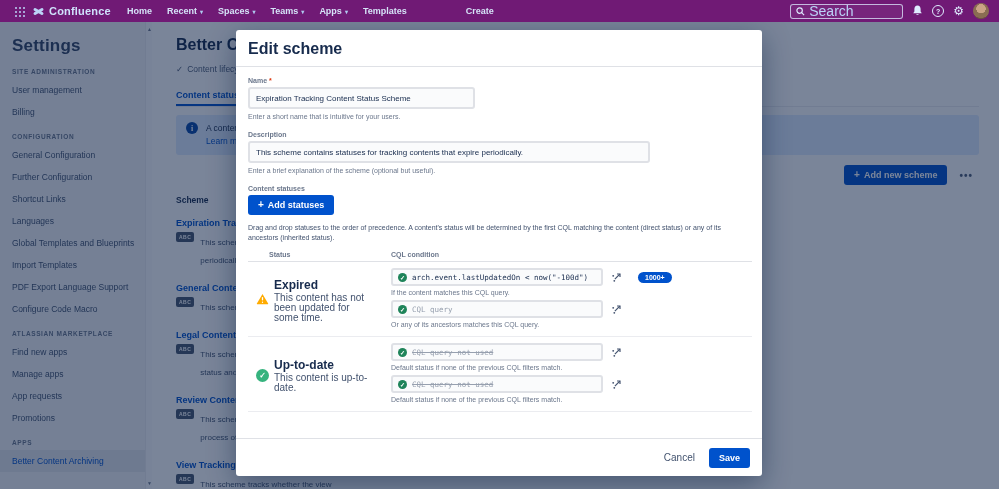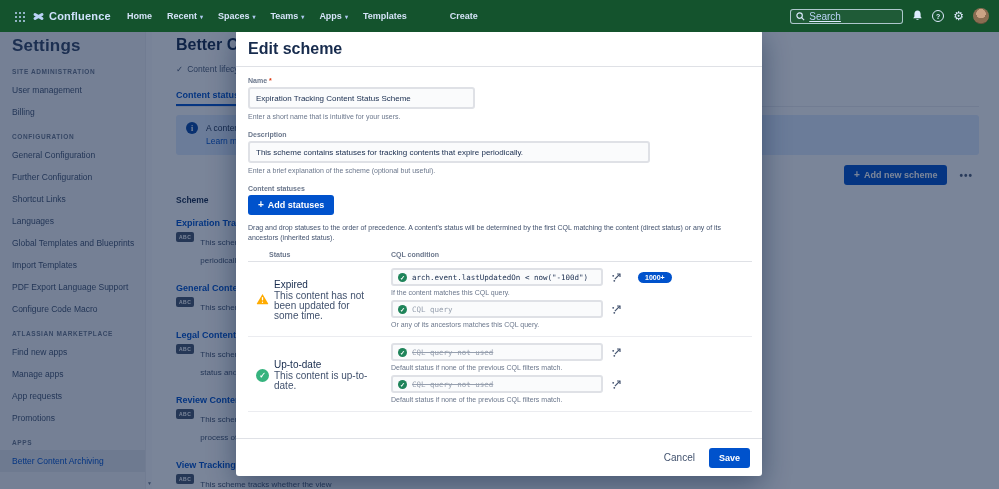--- a/index.html
+++ b/index.html
@@ -1,36 +1,36 @@
 <!DOCTYPE html>
 <html><head>
 <meta charset="utf-8">
 <style>
   * { margin:0; padding:0; box-sizing:border-box; }
   html,body { width:999px; height:489px; overflow:hidden; font-family:"Liberation Sans",sans-serif; background:#fff; }
   .stage { position:relative; width:999px; height:489px; }
 
   
-  .topnav { position:absolute; left:0; top:0; width:999px; height:32px; background:#14532d; display:flex; align-items:center; z-index:20; color:#CFE1FB; }
+  .topnav { position:absolute; left:0; top:0; width:999px; height:22px; background:#701a75; display:flex; align-items:center; z-index:20; color:#CFE1FB; }
   .topnav .left { display:flex; align-items:center; padding-left:9px; }
   .grid-icon-wrap { width:14px; height:12px; margin-right:9px; display:flex; align-items:center; }
   .grid-icon { width:2px; height:2px; border-radius:1px; background:#BBD3F7; display:inline-block;
     box-shadow:4px 0 0 #BBD3F7,8px 0 0 #BBD3F7,0 4px 0 #BBD3F7,4px 4px 0 #BBD3F7,8px 4px 0 #BBD3F7,0 8px 0 #BBD3F7,4px 8px 0 #BBD3F7,8px 8px 0 #BBD3F7; margin-top:-7px; }
   .conf-mark { position:relative; width:13px; height:11px; display:inline-block; margin-right:4px; }
   .conf-mark::before,.conf-mark::after { content:""; position:absolute; left:1px; top:4px; width:11px; height:3px; border-radius:2px; background:#BBD3F7; }
   .conf-mark::before { transform:rotate(30deg); }
   .conf-mark::after { transform:rotate(-30deg); }
   .brand-text { font-size:11px; font-weight:bold; color:#CFE1FB; letter-spacing:.2px; margin-right:16px; }
   .nav-menu { display:flex; align-items:center; gap:15px; }
   .nav-item { font-size:9px; font-weight:bold; color:#D5E3F8; text-decoration:none; display:flex; align-items:center; gap:3px; cursor:pointer; }
   .caret { font-size:6px; color:#AFC9EF; }
-  .nav-create { margin-left:28px; }
+  .nav-create { margin-left:44px; }
   .topnav .right { margin-left:auto; display:flex; align-items:center; gap:9px; padding-right:10px; }
   .searchbox { width:113px; height:15px; border:1px solid rgba(222,235,255,.75); border-radius:3px; display:flex; align-items:center; gap:4px; padding:0 5px; background:rgba(255,255,255,.05); }
-  .searchbox input { border:none; outline:none; background:transparent; color:#DEEBFF; font-size:10px; width:85px; font-family:"Liberation Sans",sans-serif;text-decoration:underline; }
+  .searchbox input { border:none; outline:none; background:transparent; color:#DEEBFF; font-size:14px; width:85px; font-family:"Liberation Sans",sans-serif; }
   .searchbox input::placeholder { color:#BBD3F7; }
   .icon-btn { display:flex; align-items:center; justify-content:center; cursor:pointer; }
   .help-circle { width:12px; height:12px; border-radius:50%; border:1.2px solid #DEEBFF; color:#DEEBFF; font-size:7px; font-weight:bold; display:flex; align-items:center; justify-content:center; }
   .gear-glyph { font-size:12px; color:#DEEBFF; line-height:1; }
   .avatar { width:16px; height:16px; border-radius:50%; background:radial-gradient(circle at 50% 35%, #caa385 0 35%, #8a6d52 36% 70%, #6e563f 71%); }
 
   
   .sidebar { position:absolute; left:0; top:22px; width:152px; height:467px; background:#F4F5F7; z-index:1; }
   .sidebar-inner { padding:14px 0 0 12px; }
   .sidebar-title { font-size:17px; font-weight:bold; color:#344563; letter-spacing:.2px; margin-bottom:12px; }
@@ -79,21 +79,21 @@
   .desc-input { width:402px; }
   .field-help { font-size:7px; color:#6B778C; margin:4px 0 11px 0; }
   .btn-add-statuses { margin:3px 0 8px 0; }
   .dnd-help { font-size:7px; color:#42526E; line-height:10px; margin-bottom:8px; max-width:504px; }
   .status-table { width:504px; }
   .st-header { display:grid; grid-template-columns:143px 1fr; border-bottom:1px solid #DFE1E6; padding-bottom:3px; }
   .st-header .col { font-size:7px; font-weight:bold; color:#6B778C; }
   .st-header .col.status { padding-left:21px; }
   .st-row { display:grid; grid-template-columns:143px 1fr; padding:6px 0 4px 0; border-bottom:1px solid #EBECF0; }
   .status-cell { padding-left:8px; display:flex; gap:5px; align-items:center; }
-  .status-text .status-name { font-size:10px; font-weight:normal; color:#172B4D; margin-bottom:1px; }
+  .status-text .status-name { font-size:12px; font-weight:bold; color:#172B4D; margin-bottom:1px; }
   .status-text .status-desc { font-size:10px; color:#42526E; line-height:10px; max-width:100px; }
   .warn-icon { flex:0 0 auto; }
   .check-circle { flex:0 0 auto; width:13px; height:13px; border-radius:50%; background:#36B37E; color:#fff; font-size:8px; font-weight:bold; display:flex; align-items:center; justify-content:center; }
   .cql-group { margin-bottom:2px; }
   .cql-line { display:flex; align-items:center; }
   .cql-input { width:212px; height:18px; border:2px solid #DFE1E6; border-radius:3px; background:#FAFBFC; display:flex; align-items:center; gap:5px; padding:0 5px; }
   .mini-check { flex:0 0 auto; width:9px; height:9px; border-radius:50%; background:#1F845A; color:#fff; font-size:6px; font-weight:bold; display:flex; align-items:center; justify-content:center; }
   .cql-text { font-family:"DejaVu Sans Mono",monospace; font-size:7.5px; color:#172B4D; white-space:nowrap; }
   .cql-text.placeholder { color:#97A0AF; }
   .cql-text.disabled { color:#97A0AF; text-decoration:line-through; }

